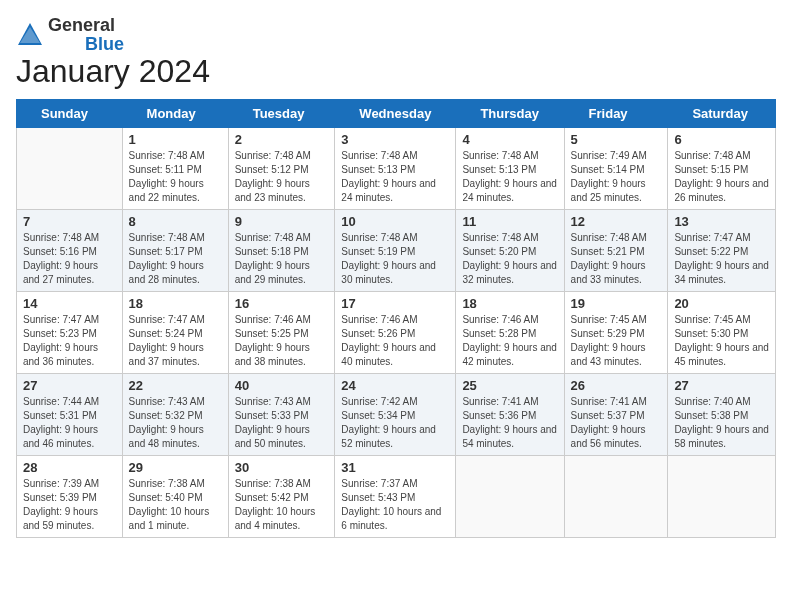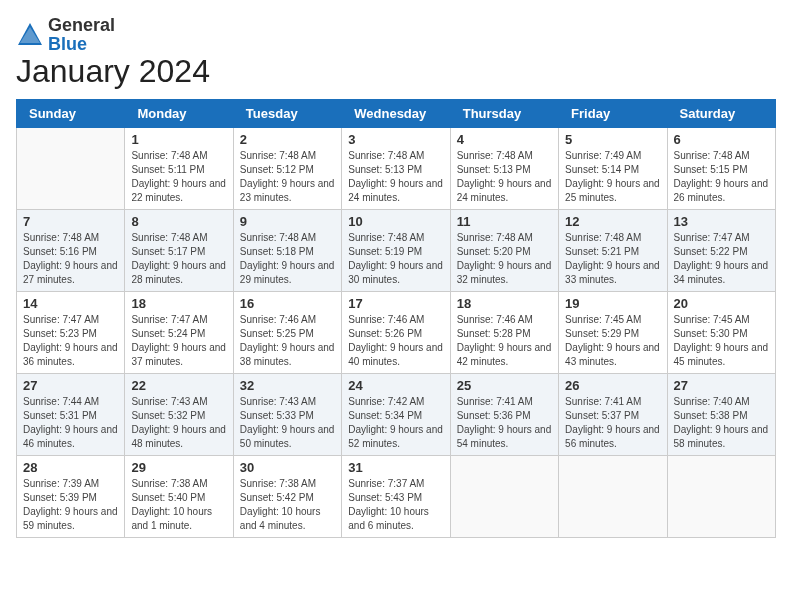--- a/index.html
+++ b/index.html
@@ -26,20 +26,21 @@
       font-size: 18px;
       font-weight: bold;
       color: #333;
       line-height: 1;
     }
     .logo-text-blue {
       font-size: 18px;
       font-weight: bold;
       color: #1a6fbb;
       line-height: 1;
+      margin-left: 37px;
     }
     .logo-icon {
       width: 28px;
       height: 28px;
     }
     .title-area {
       text-align: right;
     }
     .month-title {
       font-size: 32px;
@@ -54,21 +55,21 @@
     .calendar {
       width: 100%;
       border-collapse: collapse;
       border: 1px solid #ccc;
     }
     .calendar th {
       background: #1a6fbb;
       color: #fff;
       font-size: 13px;
       font-weight: bold;
-      padding: 6px 12px;
+      padding: 6px 24px;
       text-align: left;
       border: 1px solid #1a6fbb;
     }
     .calendar td {
       vertical-align: top;
       border: 1px solid #ccc;
       padding: 4px 6px;
       width: calc(100% / 7);
       min-height: 80px;
       font-size: 11px;
@@ -216,21 +217,21 @@
       <tr class="row-shaded">
         <td>
           <div class="day-num">27</div>
           <div class="day-info">Sunrise: 7:44 AM<br>Sunset: 5:31 PM<br>Daylight: 9 hours and 46 minutes.</div>
         </td>
         <td>
           <div class="day-num">22</div>
           <div class="day-info">Sunrise: 7:43 AM<br>Sunset: 5:32 PM<br>Daylight: 9 hours and 48 minutes.</div>
         </td>
         <td>
-          <div class="day-num">32</div>
+          <div class="day-num">40</div>
           <div class="day-info">Sunrise: 7:43 AM<br>Sunset: 5:33 PM<br>Daylight: 9 hours and 50 minutes.</div>
         </td>
         <td>
           <div class="day-num">24</div>
           <div class="day-info">Sunrise: 7:42 AM<br>Sunset: 5:34 PM<br>Daylight: 9 hours and 52 minutes.</div>
         </td>
         <td>
           <div class="day-num">25</div>
           <div class="day-info">Sunrise: 7:41 AM<br>Sunset: 5:36 PM<br>Daylight: 9 hours and 54 minutes.</div>
         </td>

